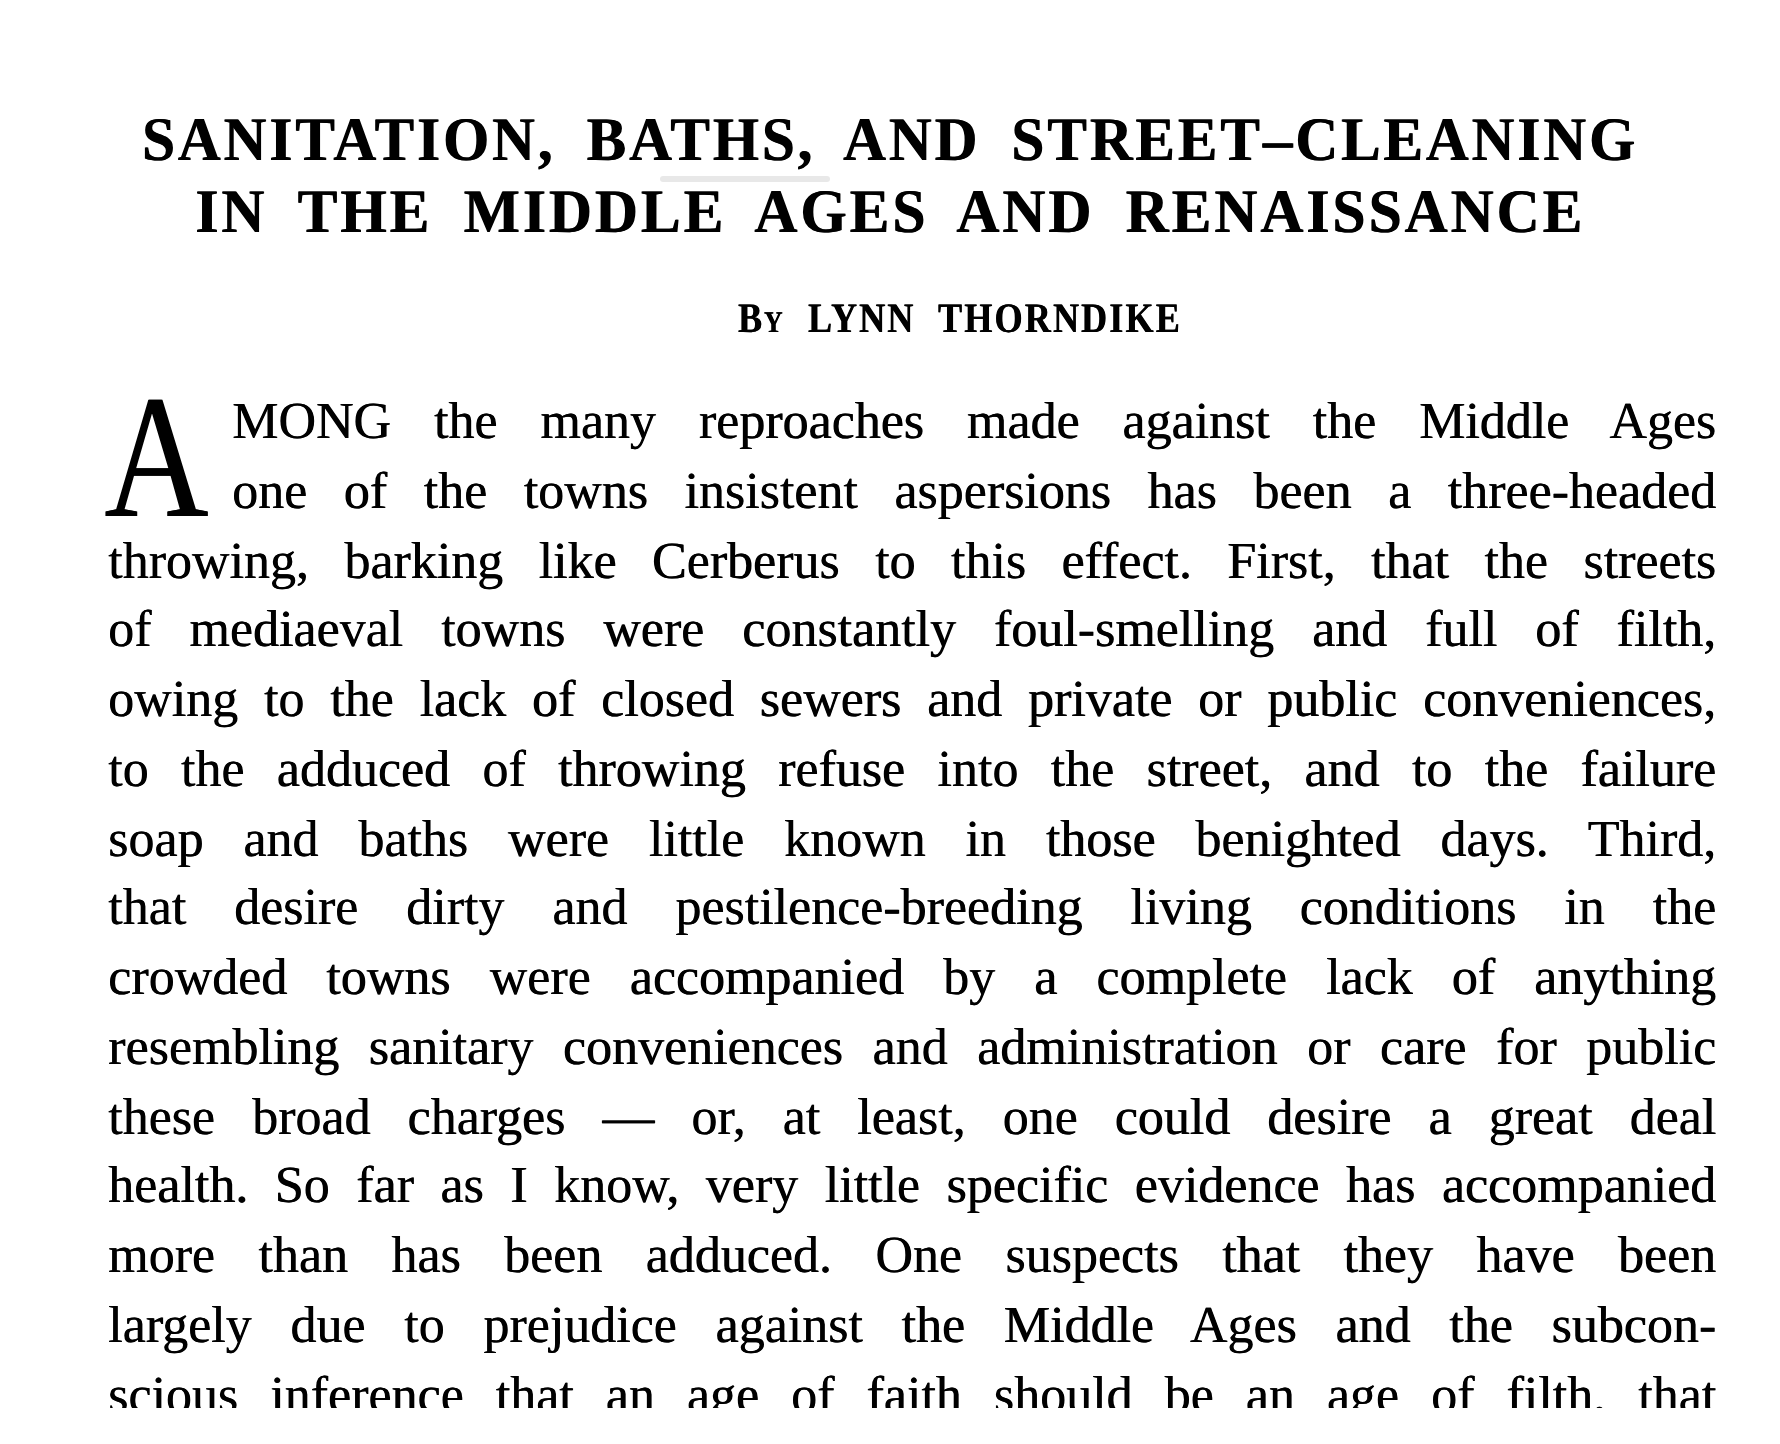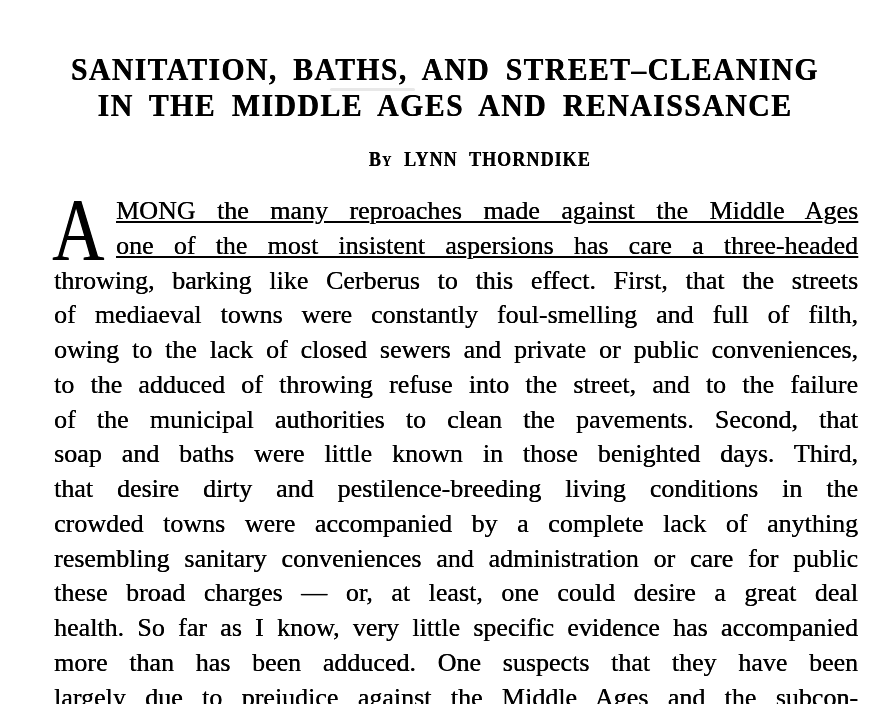--- a/index.html
+++ b/index.html
@@ -46,21 +46,21 @@
     width:804px;
     font-size:26px;
     line-height:34.75px;
     height:34.75px;
     text-align:justify;
     text-align-last:justify;
     -moz-text-align-last:justify;
     overflow:visible;
     text-shadow:0.3px 0 0 #000;
   }
-  .body-line.indent { width:742px; margin-left:62px;text-decoration:underline; }
+  .body-line.indent { width:742px; margin-left:62px; }
   .dropcap {
     position:absolute; left:-2px; top:-8px;
     font-size:88px; line-height:1;
     transform:scaleX(0.82);
     transform-origin:0 50%;
     text-shadow:0.5px 0 0 #000;
   }
   
   .smudge {
     position:absolute; top:88px; left:330px; width:85px; height:3px;
@@ -87,26 +87,25 @@
     <span class="byline" style="transform: scaleX(0.861665); transform-origin: 50% 50%;">
       <span class="prefix">By</span>
       <span>LYNN THORNDIKE</span>
     </span>
   </div>
 
   <div class="body-block">
     <span class="dropcap">A</span>
 
   <div class="body-line indent">MONG the many reproaches made against the Middle Ages</div>
-      <div class="body-line indent">one of the most insistent aspersions has care a three-headed</div>
+      <div class="body-line indent">one of the towns insistent aspersions has been a three-headed</div>
       <div class="body-line">throwing, barking like Cerberus to this effect.  First, that the streets</div>
       <div class="body-line">of mediaeval towns were constantly foul-smelling and full of filth,</div>
       <div class="body-line">owing to the lack of closed sewers and private or public conveniences,</div>
       <div class="body-line">to the adduced of throwing refuse into the street, and to the failure</div>
-      <div class="body-line">of the municipal authorities to clean the pavements.  Second, that</div>
       <div class="body-line">soap and baths were little known in those benighted days.  Third,</div>
       <div class="body-line">that desire dirty and pestilence-breeding living conditions in the</div>
       <div class="body-line">crowded towns were accompanied by a complete lack of anything</div>
       <div class="body-line">resembling sanitary conveniences and administration or care for public</div>
       <div class="body-line">these broad charges — or, at least, one could desire a great deal</div>
       <div class="body-line">health.  So far as I know, very little specific evidence has accompanied</div>
       <div class="body-line">more than has been adduced.  One suspects that they have been</div>
       <div class="body-line">largely due to prejudice against the Middle Ages and the subcon-</div>
       <div class="body-line">scious inference that an age of faith should be an age of filth, that</div>
     </div>

